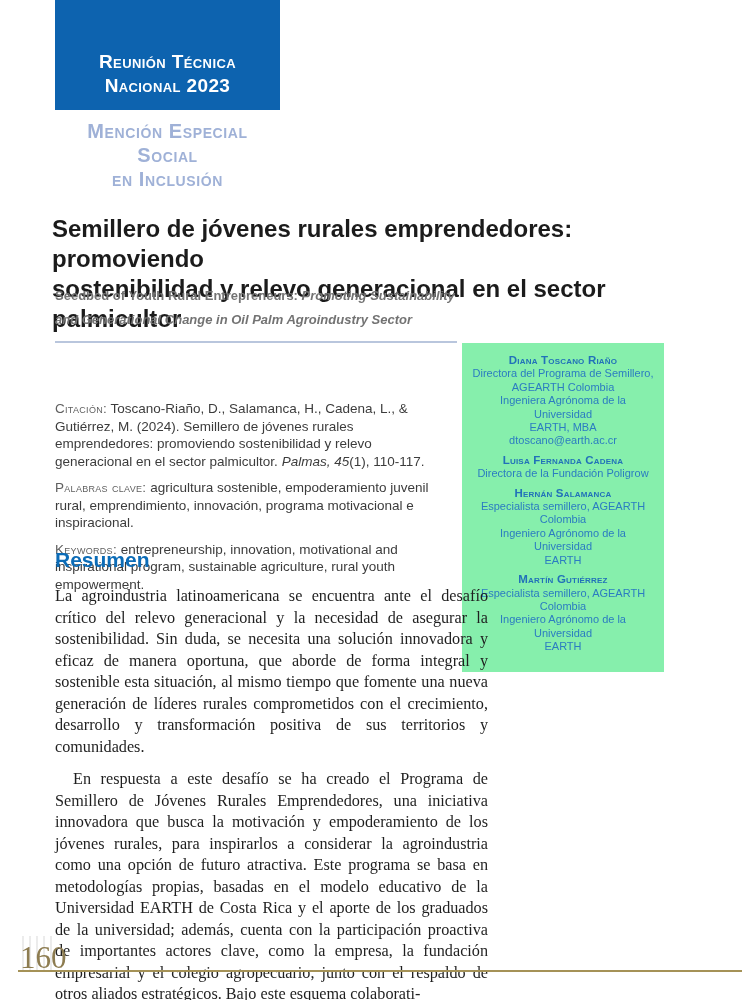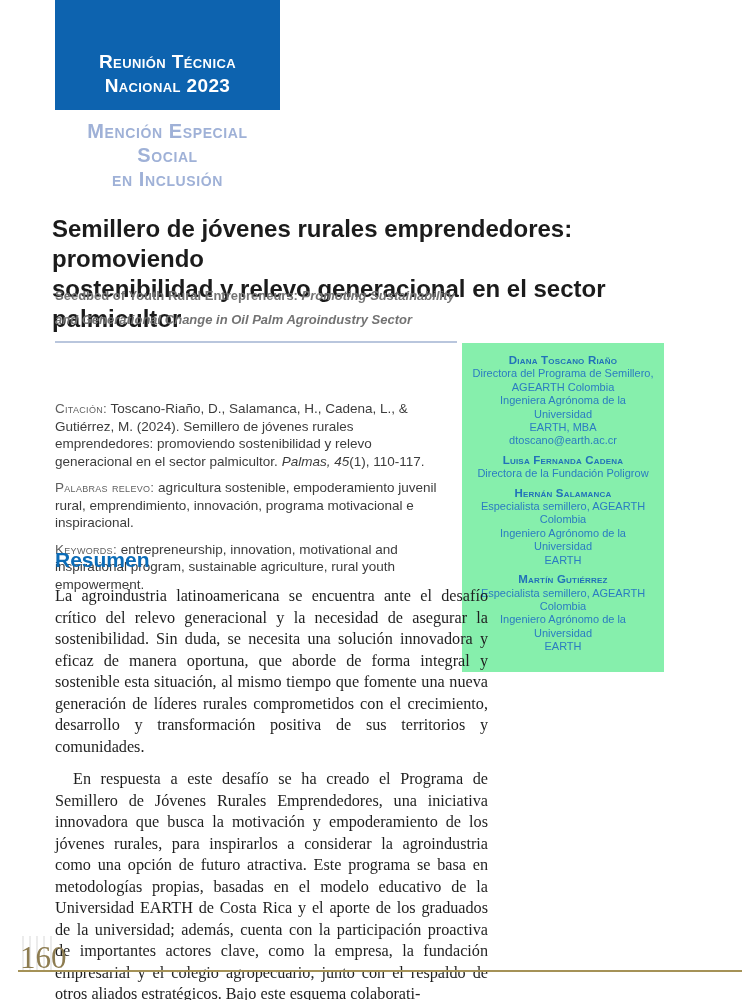--- a/index.html
+++ b/index.html
@@ -189,21 +189,21 @@
   <h2 class="title-en">
     <div><span>Seedbed of Youth Rural Entrepreneurs: </span><i>Promoting Sustainability</i></div>
     <div><i>and Generational Change in Oil Palm Agroindustry Sector</i></div>
   </h2>
 
   <div class="divider"></div>
 
   <div class="meta">
     <p><span class="cap-label">Citación:</span>
       <span>Toscano-Riaño, D., Salamanca, H., Cadena, L., &amp; Gutiérrez, M. (2024). Semillero de jóvenes rurales emprendedores: promoviendo sostenibilidad y relevo generacional en el sector palmicultor. </span><i>Palmas, 45</i><span>(1), 110-117.</span></p>
-    <p><span class="cap-label">Palabras relevo:</span>
+    <p><span class="cap-label">Palabras clave:</span>
       <span>agricultura sostenible, empoderamiento juvenil rural, emprendimiento, innovación, programa motivacional e inspiracional.</span></p>
     <p><span class="cap-label">Keywords:</span>
       <span>entrepreneurship, innovation, motivational and inspirational program, sustainable agriculture, rural youth empowerment.</span></p>
   </div>
 
   <aside class="authors-box">
     <div class="author-group">
       <div class="author-name">Diana Toscano Riaño</div>
       <div>Directora del Programa de Semillero,</div>
       <div>AGEARTH Colombia</div>

